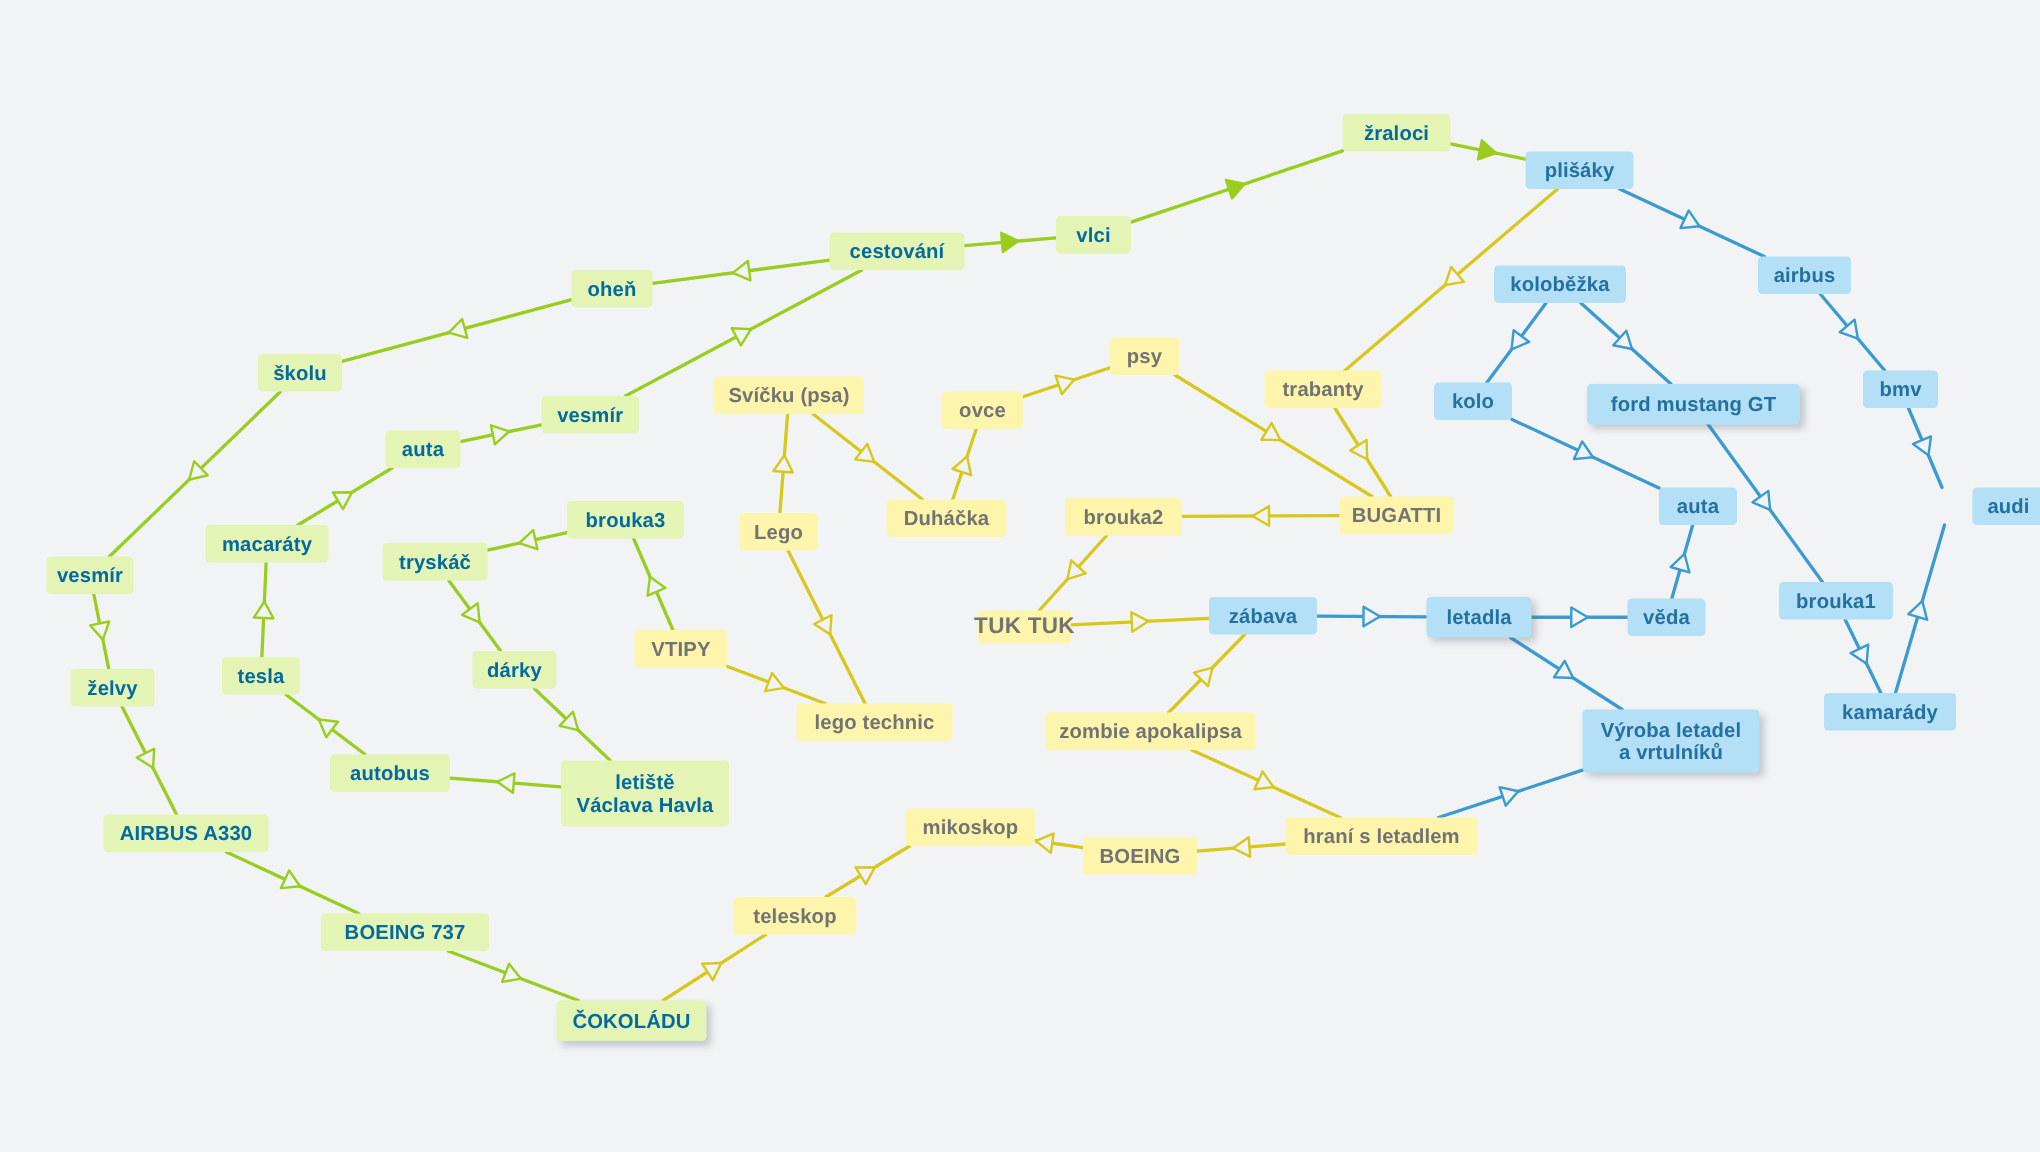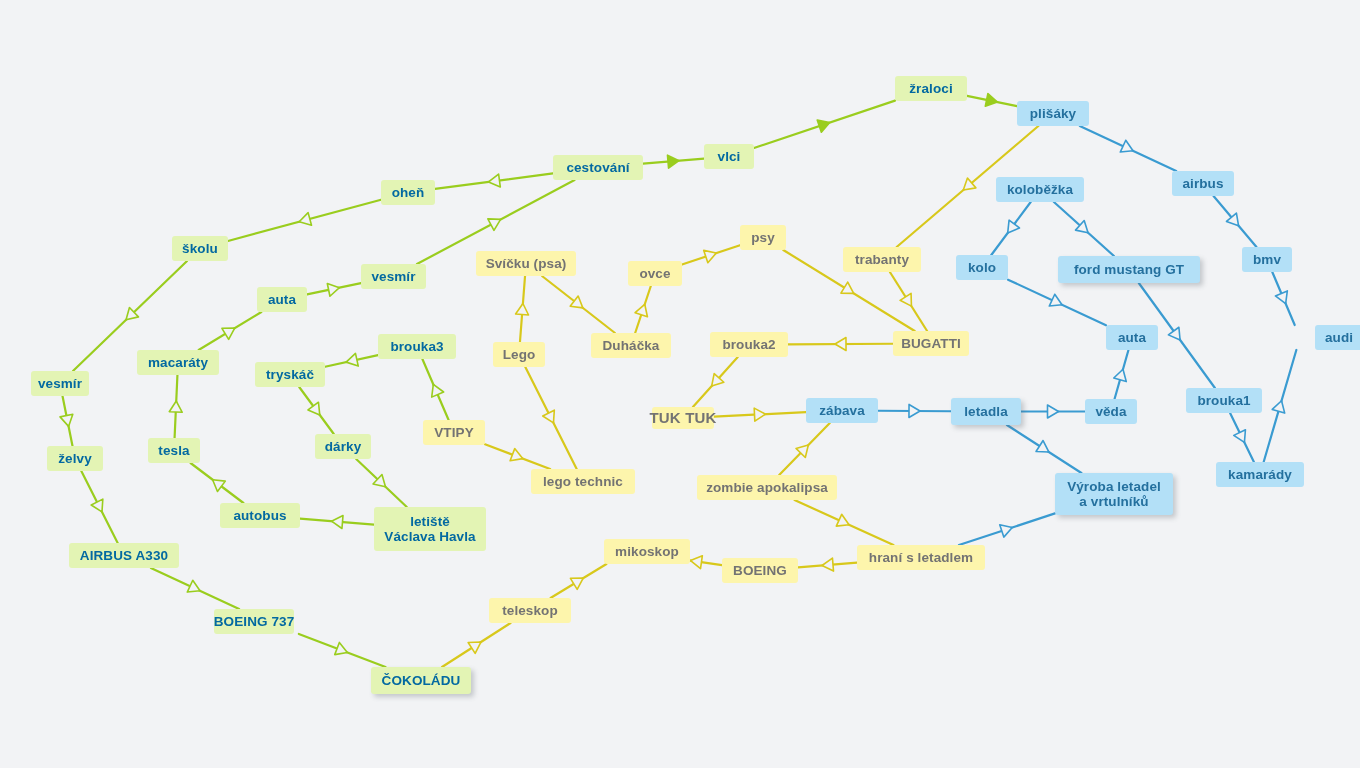--- a/index.html
+++ b/index.html
@@ -329,16 +329,16 @@
 a vrtulníků</span></div>
       <div class="node yellow" style="left: 697px; top: 475px; width: 140px; height: 25px;"><span>zombie apokalipsa</span></div>
       <div class="node green" style="left: 220px; top: 503px; width: 80px; height: 25px;"><span>autobus</span></div>
       <div class="node green" style="left: 374px; top: 507px; width: 112px; height: 44px;"><span>letiště
 Václava Havla</span></div>
       <div class="node yellow" style="left: 857px; top: 545px; width: 128px; height: 25px;"><span>hraní s letadlem</span></div>
       <div class="node yellow" style="left: 584px; top: 539px; width: 86px; height: 25px; margin-left: 20px;"><span>mikoskop</span></div>
       <div class="node green" style="left: 69px; top: 543px; width: 110px; height: 25px;"><span>AIRBUS A330</span></div>
       <div class="node yellow" style="left: 722px; top: 558px; width: 76px; height: 25px;"><span>BOEING</span></div>
       <div class="node yellow" style="left: 489px; top: 598px; width: 82px; height: 25px;"><span>teleskop</span></div>
-      <div class="node green" style="left: 214px; top: 609px; width: 80px; height: 25px;"><span>BOEING 737</span></div>
+      <div class="node green" style="left: 214px; top: 609px; width: 112px; height: 25px;"><span>BOEING 737</span></div>
       <div class="node green shadow" style="left: 371px; top: 667px; width: 100px; height: 27px;"><span>ČOKOLÁDU</span></div>
     </div>
 </div>
 
 </body></html>

